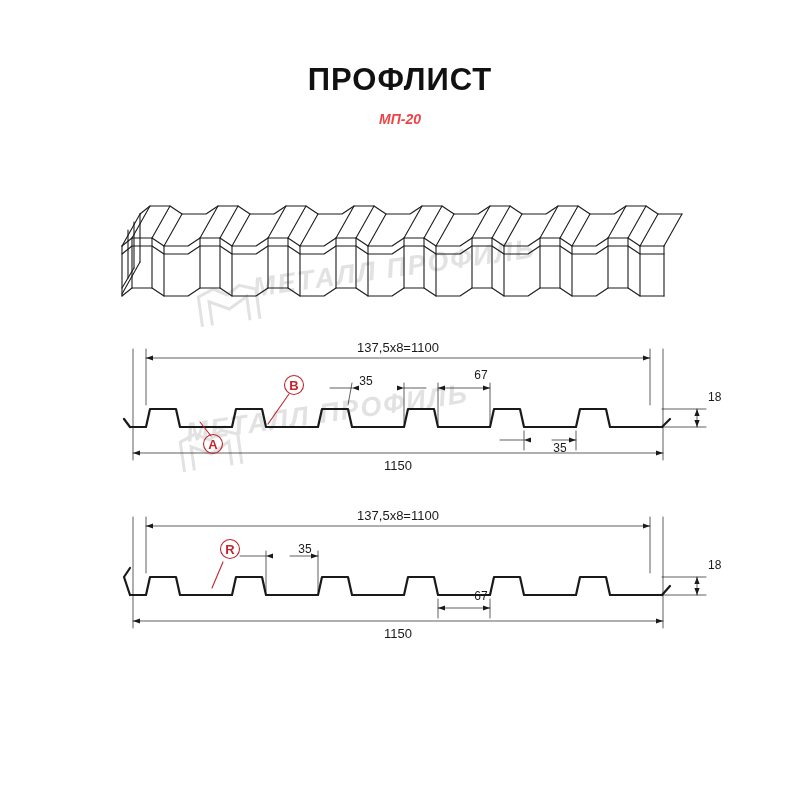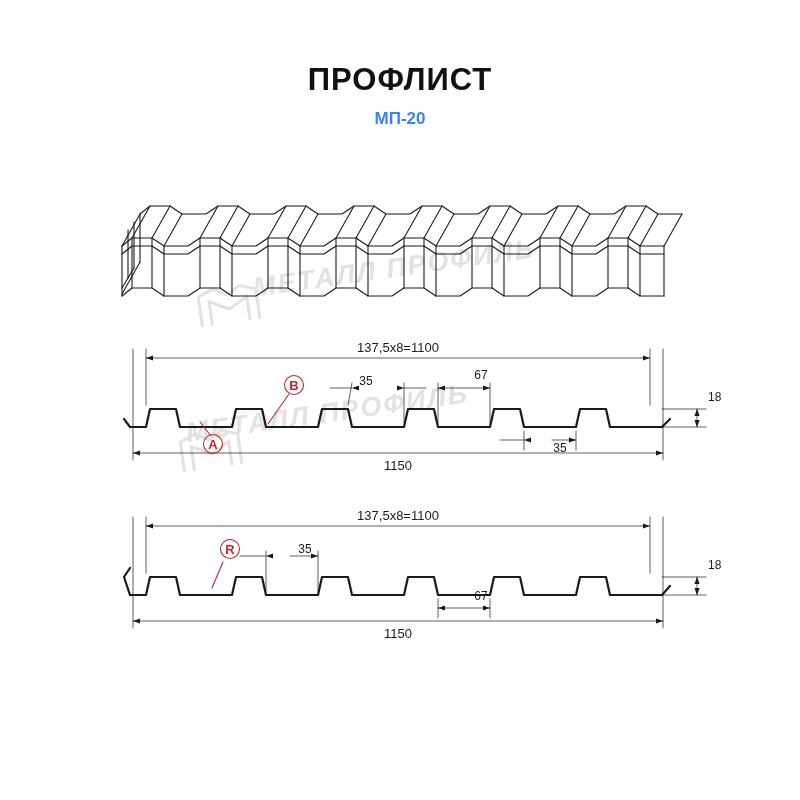--- a/index.html
+++ b/index.html
@@ -29,25 +29,26 @@
     text-align: center;
   }
   .title-main {
     font-size: 31px;
     font-weight: bold;
     letter-spacing: 1px;
     color: #111111;
     line-height: 36px;
   }
   .title-sub {
-    font-size: 17px;
-    font-weight: bold;
-    color: #3b82f6;
+    font-size: 14px;
+    font-weight: bold;
+    color: #ef4444;
     line-height: 30px;
     margin-top: 6px;
+    font-style: italic;
   }
   .footer-note {
     position: absolute;
     left: 0;
     top: 705px;
     width: 800px;
     text-align: center;
     font-size: 16px;
     font-weight: bold;
     letter-spacing: 0.6px;

